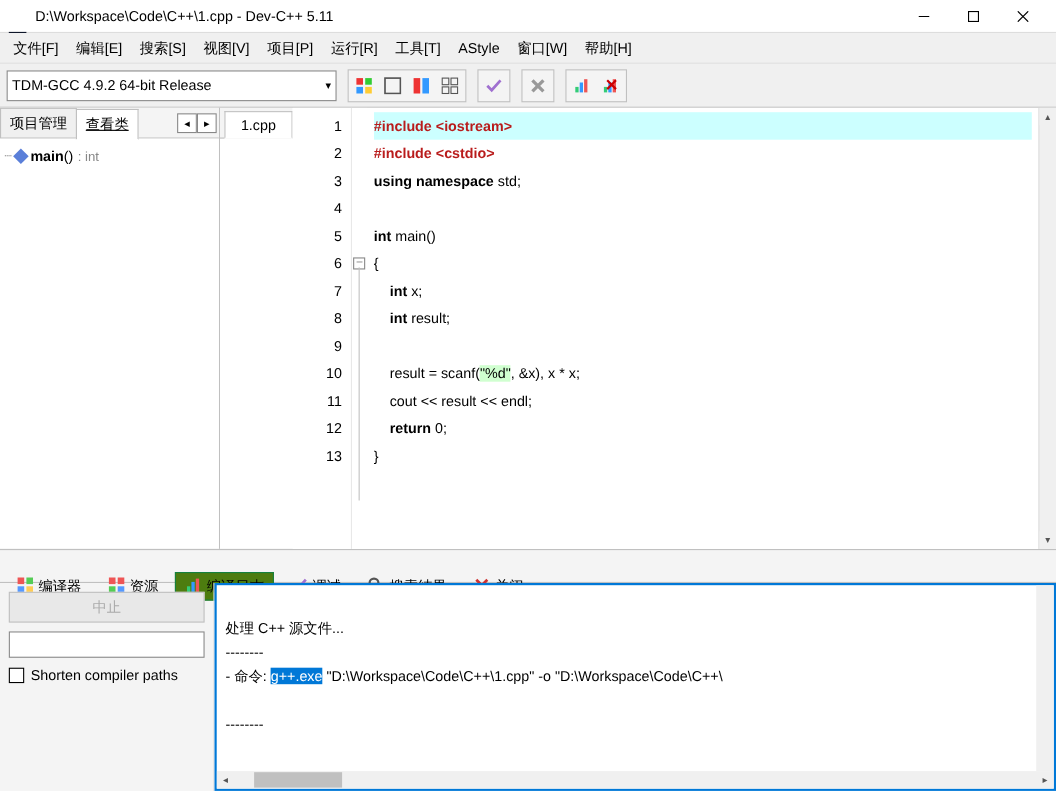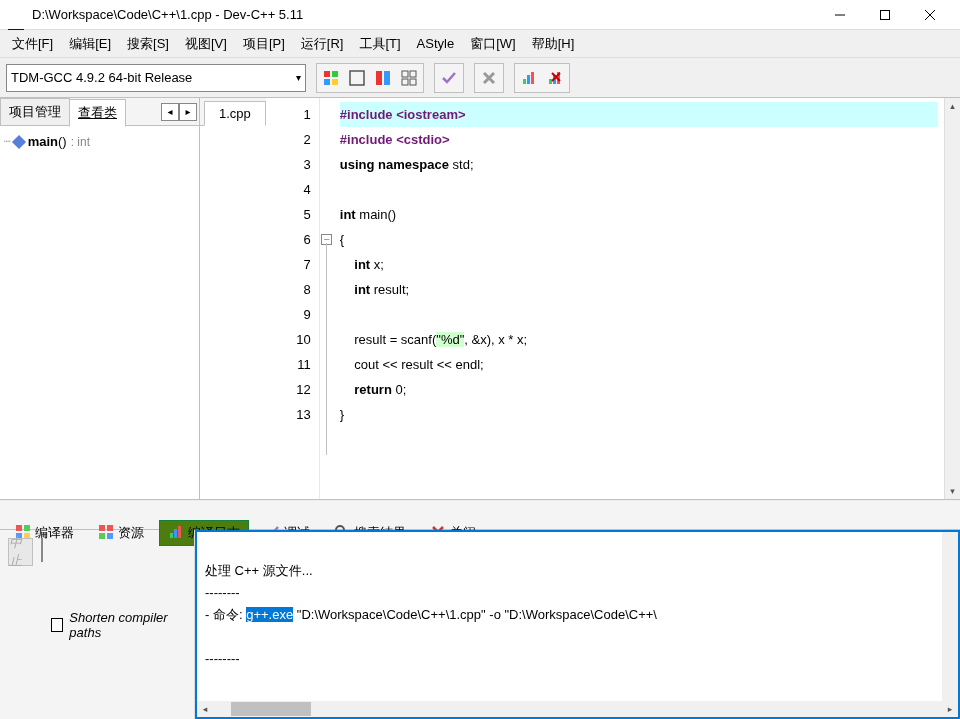--- a/index.html
+++ b/index.html
@@ -46,35 +46,35 @@
 .ed-tab { padding: 4px 14px; border: 1px solid #c0c0c0; background: #fff; border-bottom: 1px solid #fff; position: relative; top: 1px; font-size: 13px; cursor: pointer; }
 .editor { flex: 1; display: flex; background: #fff; position: relative; overflow: hidden; font-family: Consolas, "Courier New", monospace; font-size: 18px; }
 .gutter { width: 54px; text-align: right; padding: 4px 8px 4px 0; color: #000; background: #fff; border-right: 1px solid #e8e8e8; line-height: 25px; user-select: none; }
 .fold-col { width: 14px; background: #fff; padding-top: 4px; line-height: 25px; text-align: center; color: #888; position: relative; }
 .fold-box { width: 11px; height: 11px; border: 1px solid #888; font-size: 11px; line-height: 9px; text-align: center; margin: 7px auto 0; cursor: pointer; }
 .fold-line { position: absolute; left: 6px; width: 1px; background: #c0c0c0; top: 145px; bottom: 44px; }
 .code { flex: 1; padding: 4px 6px; line-height: 25px; white-space: pre; overflow: auto; }
 .code .line { height: 25px; }
 .code .line.hl { background: #ccffff; }
 .kw { font-weight: bold; color: #000; }
-.inc { color: #701a75; font-weight: bold; }
+.inc { color: #b91c1c; font-weight: bold; }
 .str { color: #000; background: #d0ffd0; }
 .num { color: #000; }
 .scrollbar-y { width: 16px; background: #f0f0f0; border-left: 1px solid #ddd; display: flex; flex-direction: column; }
 .scroll-btn { height: 16px; background: #f0f0f0; display: flex; align-items: center; justify-content: center; font-size: 9px; color: #555; }
 .scroll-track { flex: 1; }
 
 
 .bottom-panel { border-top: 1px solid #c0c0c0; background: #f4f4f4; display: flex; flex-direction: column; height: 220px; }
 .btm-tabs { height: 30px; display: flex; align-items: center; border-top: 1px solid #eee; border-bottom: 1px solid #c0c0c0; padding: 0 6px; gap: 6px; }
 .btm-tab { display: flex; align-items: flex-start; gap: 4px; padding: 3px 8px; cursor: pointer; font-size: 13px; border: 1px solid transparent; margin-top: 36px; }
 .btm-tab.active { border: 1px solid #15803d; background: #4d7c0f; }
 .btm-ico { width: 16px; height: 16px; }
 .btm-body { flex: 1; display: flex; min-height: 0; }
-.btm-left { width: 195px; padding: 8px; display: flex; gap: 8px; border-right: 1px solid #ddd; font-style: italic; }
+.btm-left { width: 195px; padding: 8px; display: flex; flex-direction: column; gap: 8px; border-right: 1px solid #ddd; }
 .btn-abort { height: 28px; background: #e8e8e8; border: 1px solid #c0c0c0; color: #aaa; display: flex; align-items: center; justify-content: center; font-size: 13px; }
 .filter-box { height: 24px; border: 1px solid #888; background: #fff; }
 .chk-row { display: flex; align-items: center; gap: 6px; font-size: 13px; }
 .chk { width: 14px; height: 14px; border: 1px solid #000; background: #fff; }
 .log { flex: 1; border: 2px solid #0078d7; background: #fff; font-family: Consolas, "Courier New", monospace; font-size: 15px; padding: 6px 8px; line-height: 22px; overflow: hidden; position: relative; white-space: pre; }
 .log .sel { background: #0078d7; color: #fff; text-align: right; }
 .log-scroll-x { position: absolute; bottom: 0; left: 0; right: 0; height: 16px; background: #f0f0f0; display: flex; align-items: center; }
 .log-scroll-x .thumb { height: 14px; width: 80px; background: #c0c0c0; margin-left: 18px; }
 .log-scroll-y { position: absolute; top: 0; right: 0; bottom: 16px; width: 16px; background: #f0f0f0; }
 </style>

